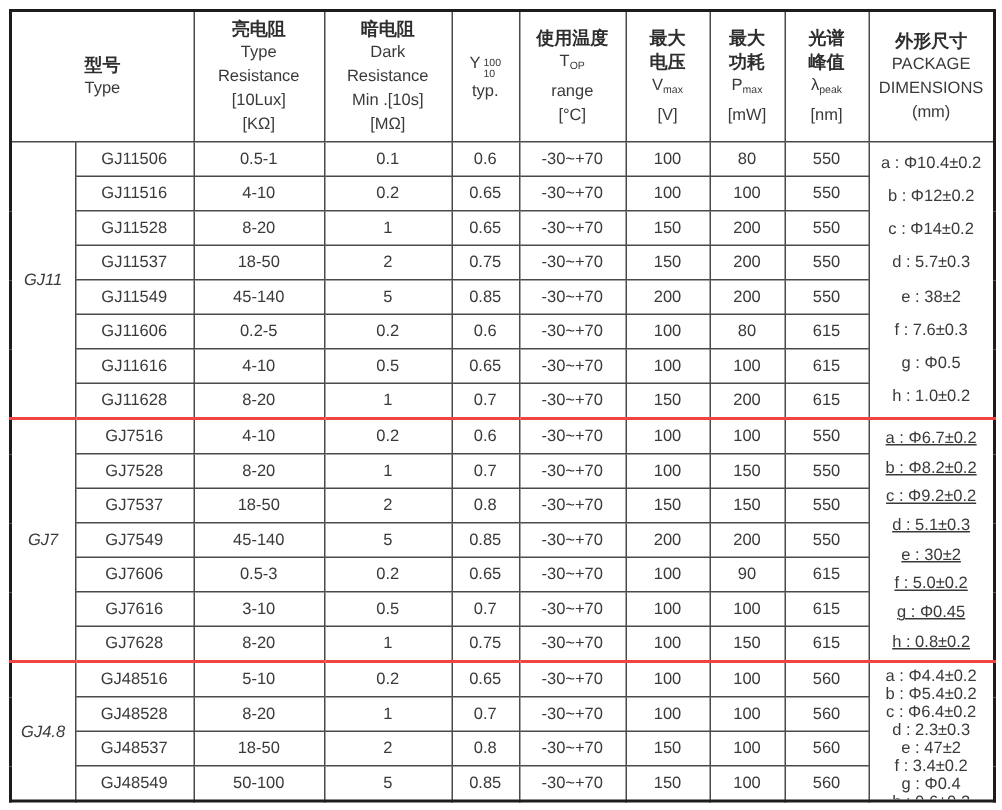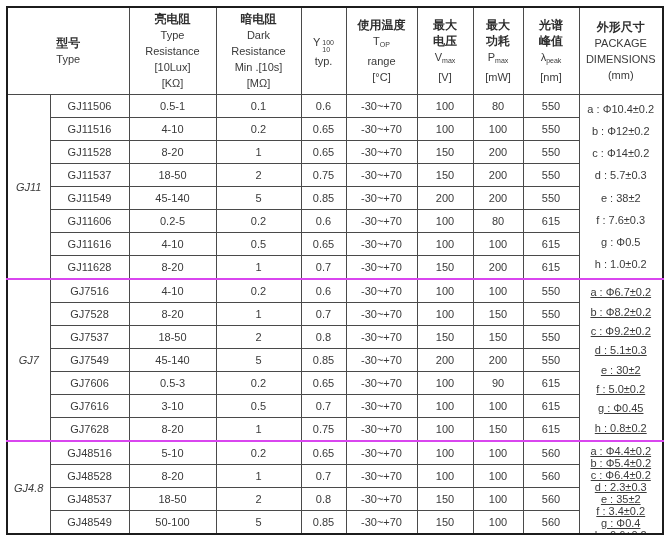--- a/index.html
+++ b/index.html
@@ -26,21 +26,21 @@
     vertical-align: middle;
     font-size: 11px;
     font-weight: normal;
     color: #3a3a3a;
     padding: 0;
     overflow: hidden;
     white-space: nowrap;
   }
   thead th { height: 86px; border-bottom: 2px solid #1c1c1c; }
   tbody td { height: 22px; }
-  tr.group-start td { border-top: 2px solid #d946ef; }
+  tr.group-start td { border-top: 2px solid #ef4444; }
   .zh { font-size: 12px; font-weight: bold; color: #2e2e2e; line-height: 16px; }
   .en { font-size: 11px; line-height: 16px; }
   th sub { font-size: 7px; vertical-align: -2px; }
   .frac {
     display: inline-flex;
     flex-direction: column;
     font-size: 7px;
     line-height: 7px;
     text-align: left;
     vertical-align: 1px;
@@ -313,26 +313,26 @@
           <td class="group-cell" rowspan="4">GJ4.8</td>
           <td>GJ48516</td>
           <td>5-10</td>
           <td>0.2</td>
           <td>0.65</td>
           <td>-30~+70</td>
           <td>100</td>
           <td>100</td>
           <td>560</td>
           <td class="dims-cell" rowspan="4">
-            <div class="dims-wrap" style="height: 86px; text-decoration: underline;">
+            <div class="dims-wrap" style="height: 86px;">
               <div>a : Φ4.4±0.2</div>
               <div>b : Φ5.4±0.2</div>
               <div>c : Φ6.4±0.2</div>
               <div>d : 2.3±0.3</div>
-              <div>e : 35±2</div>
+              <div>e : 47±2</div>
               <div>f : 3.4±0.2</div>
               <div>g : Φ0.4</div>
               <div>h : 0.6±0.2</div>
             </div>
           </td>
         </tr>
         <tr>
           <td>GJ48528</td>
           <td>8-20</td>
           <td>1</td>

